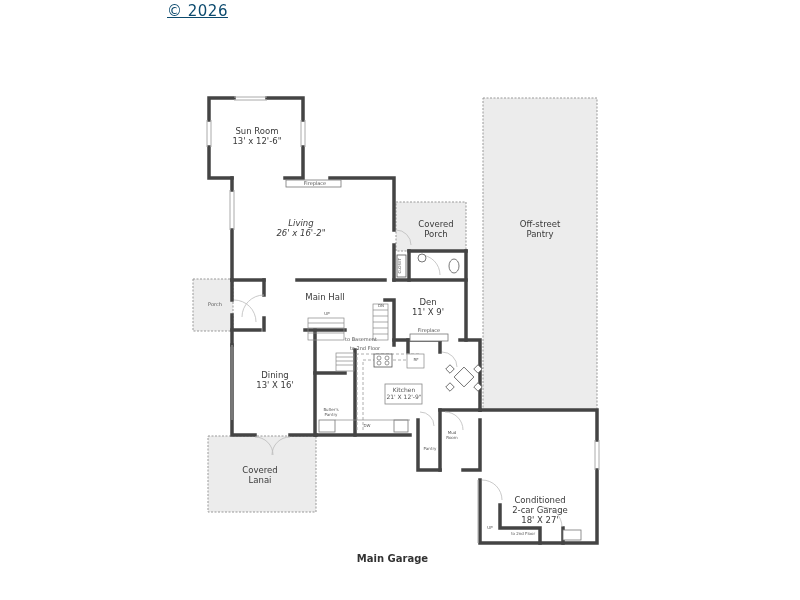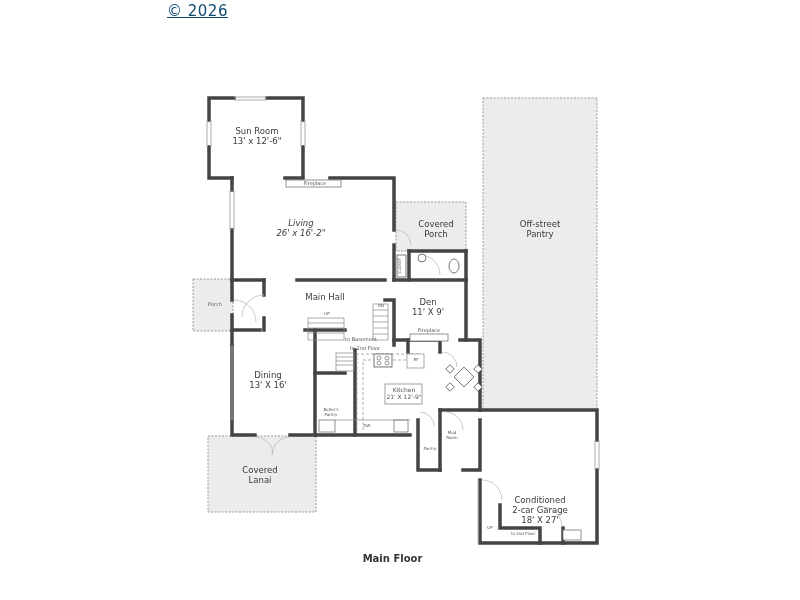--- a/index.html
+++ b/index.html
@@ -178,21 +178,21 @@
 <div class="lbl med" style="left:398px;top:298px;width:60px;">
   <div>Den</div>
   <div>11' X 9'</div>
 </div>
 <div class="lbl xs" style="left:320px;top:312px;width:14px;">UP</div>
 <div class="lbl xs" style="left:375px;top:304px;width:12px;">DN</div>
 <div class="lbl sm" style="left:412px;top:328px;width:34px;">Fireplace</div>
 <div class="lbl sm" style="left:341px;top:337px;width:40px;">to Basement</div>
 <div class="lbl sm" style="left:345px;top:346px;width:40px;">to 2nd Floor</div>
 <div class="lbl xs" style="left:409px;top:358px;width:14px;">RF</div>
-<div class="lbl med" style="left:238px;top:371px;width:60px;">
+<div class="lbl med" style="left:245px;top:371px;width:60px;">
   <div>Dining</div>
   <div>13' X 16'</div>
 </div>
 <div class="lbl sm" style="left:383px;top:387px;width:42px;font-size:6px;">
   <div>Kitchen</div>
   <div>21' X 12'-9"</div>
 </div>
 <div class="lbl xs" style="left:316px;top:408px;width:30px;">
   <div>Butler's</div>
   <div>Pantry</div>
@@ -208,13 +208,13 @@
   <div>2-car Garage</div>
   <div>18' X 27'</div>
 </div>
 <div class="lbl med" style="left:230px;top:466px;width:60px;">
   <div>Covered</div>
   <div>Lanai</div>
 </div>
 <div class="lbl xs" style="left:484px;top:526px;width:12px;">UP</div>
 <div class="lbl xs" style="left:505px;top:532px;width:36px;">to 2nd Floor</div>
 
-<div class="title">Main Floor</div>
+<div class="title">Main Garage</div>
 
 </body></html>

